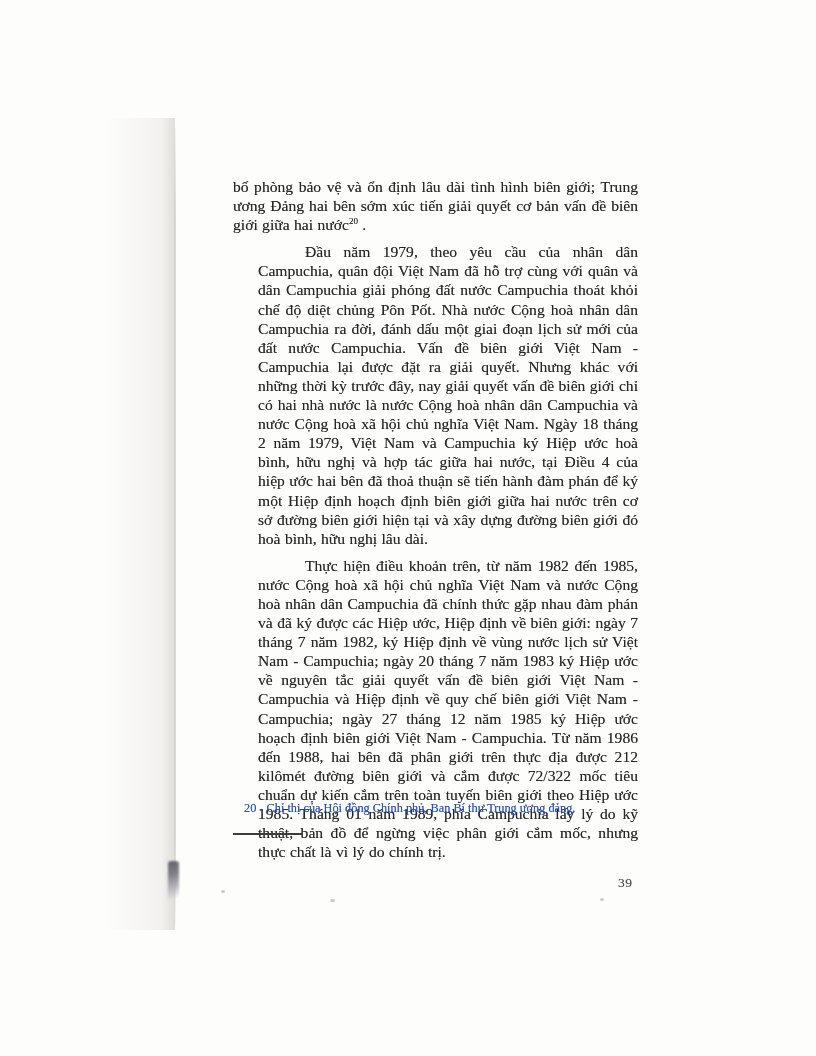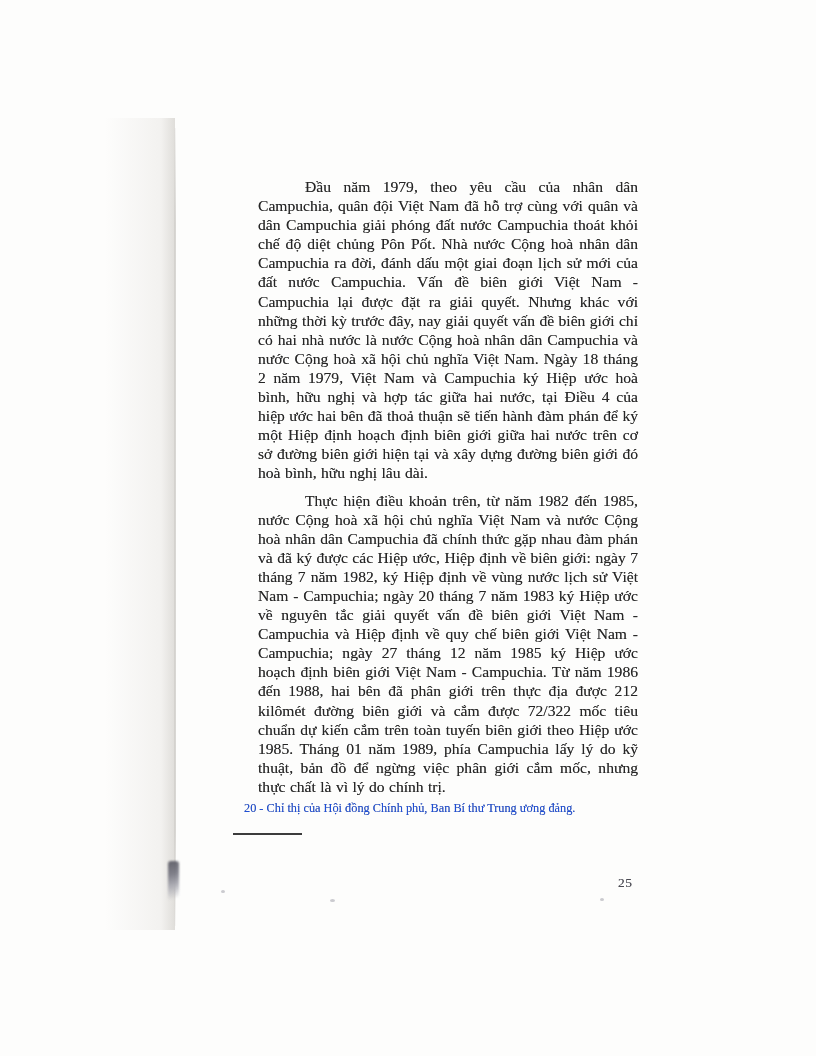--- a/index.html
+++ b/index.html
@@ -119,22 +119,23 @@
 <div class="scan-page">
 
   <div class="edge-band"></div>
   <div class="edge-line"></div>
   <div class="smudge"></div>
   <div class="speck s1"></div>
   <div class="speck s2"></div>
   <div class="speck s3"></div>
 
   <div class="text-block">
+    <p class="para"><span>bố phòng bảo vệ và ổn định lâu dài tình hình biên giới; Trung ương Đảng hai bên sớm xúc tiến giải quyết cơ bản vấn đề biên giới giữa hai nước</span><sup>20</sup><span> .</span></p>
     <p class="para indent">Đầu năm 1979, theo yêu cầu của nhân dân Campuchia, quân đội Việt Nam đã hỗ trợ cùng với quân và dân Campuchia giải phóng đất nước Campuchia thoát khỏi chế độ diệt chủng Pôn Pốt. Nhà nước Cộng hoà nhân dân Campuchia ra đời, đánh dấu một giai đoạn lịch sử mới của đất nước Campuchia. Vấn đề biên giới Việt Nam - Campuchia lại được đặt ra giải quyết. Nhưng khác với những thời kỳ trước đây, nay giải quyết vấn đề biên giới chỉ có hai nhà nước là nước Cộng hoà nhân dân Campuchia và nước Cộng hoà xã hội chủ nghĩa Việt Nam. Ngày 18 tháng 2 năm 1979, Việt Nam và Campuchia ký Hiệp ước hoà bình, hữu nghị và hợp tác giữa hai nước, tại Điều 4 của hiệp ước hai bên đã thoả thuận  sẽ tiến hành đàm phán để ký một Hiệp định hoạch định biên giới giữa hai nước trên cơ sở đường biên giới hiện tại và xây dựng đường biên giới đó hoà bình, hữu nghị lâu dài.</p>
     <p class="para indent">Thực hiện điều khoản trên, từ năm 1982 đến 1985, nước Cộng hoà xã hội chủ nghĩa Việt Nam và nước Cộng hoà nhân dân Campuchia đã chính thức gặp nhau đàm phán và đã ký được các Hiệp ước, Hiệp định về biên giới: ngày 7 tháng 7 năm 1982, ký Hiệp định về vùng nước lịch sử Việt Nam - Campuchia; ngày 20 tháng 7 năm 1983 ký Hiệp ước về nguyên tắc giải quyết vấn đề biên giới Việt Nam - Campuchia và Hiệp định về quy chế biên giới Việt Nam - Campuchia; ngày 27 tháng 12 năm 1985 ký Hiệp ước hoạch định biên giới Việt Nam - Campuchia. Từ năm 1986 đến 1988, hai bên đã phân giới trên thực địa được 212 kilômét đường biên giới và cắm được 72/322 mốc tiêu chuẩn dự kiến cắm trên toàn tuyến biên giới theo Hiệp ước 1985. Tháng 01 năm 1989, phía Campuchia lấy lý do kỹ thuật, bản đồ để ngừng việc phân giới cắm mốc, nhưng thực chất là vì lý do chính trị.</p>
   </div>
 
   <div class="footnote-rule"></div>
   <p class="footnote">20 - Chỉ thị của Hội đồng Chính phủ, Ban Bí thư Trung ương đảng.</p>
 
-  <div class="page-number">25</div>
+  <div class="page-number">39</div>
 
 </div>
 
 </body></html>

